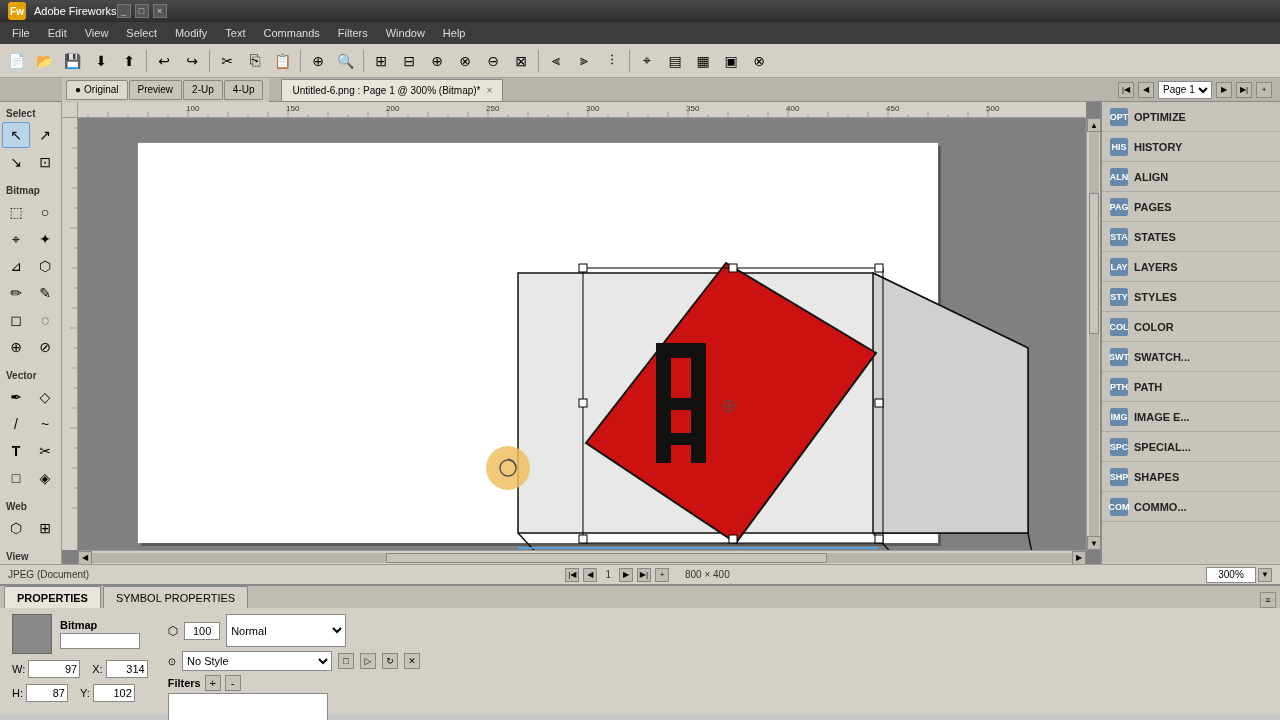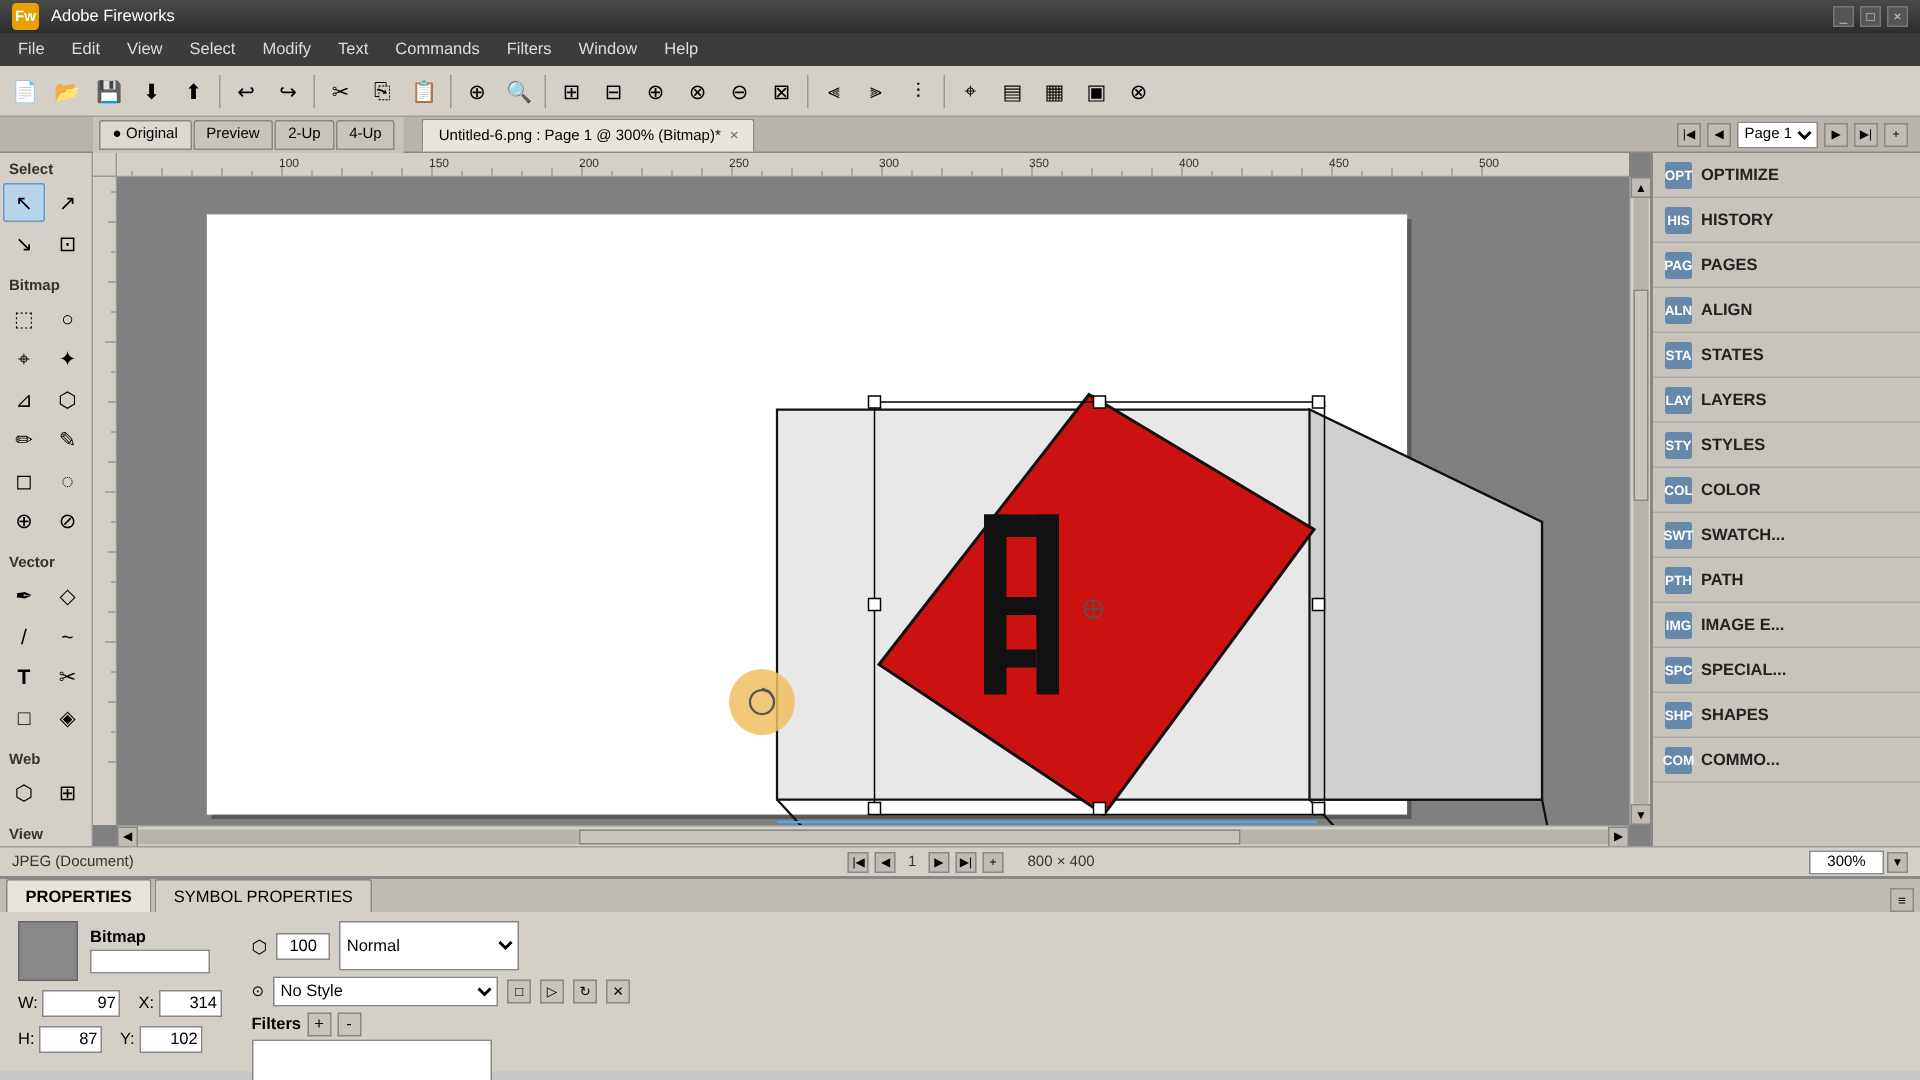--- a/index.html
+++ b/index.html
@@ -4,24 +4,22 @@
   <style>
     * { margin: 0; padding: 0; box-sizing: border-box; }
     body { width: 1280px; height: 720px; overflow: hidden; background: #c8c8c8; font-family: Arial, sans-serif; font-size: 11px; color: #000; }
 
     
     #titlebar {
       height: 22px;
       background: linear-gradient(to bottom, #4a4a4a, #2d2d2d);
       display: flex;
       align-items: center;
-      justify-content: space-between;
       padding: 0 8px;
       color: #fff;
-      gap: 19px;
     }
     #titlebar-left { display: flex; align-items: center; gap: 8px; }
     #titlebar-logo {
       width: 18px; height: 18px;
       background: #e8a000;
       border-radius: 3px;
       display: flex; align-items: center; justify-content: center;
       font-weight: bold; font-size: 10px; color: #fff;
     }
     #titlebar-controls { display: flex; gap: 4px; }
@@ -549,26 +547,26 @@
   <div id="right-panel" style="width:180px; background:#c8c4bc; border-left:2px solid #888; overflow-y:auto; overflow-x:hidden;">
     <div class="panel-item">
       <div class="panel-icon" style="background:#6688aa;">OPT</div>
       <span>OPTIMIZE</span>
     </div>
     <div class="panel-item">
       <div class="panel-icon" style="background:#6688aa;">HIS</div>
       <span>HISTORY</span>
     </div>
     <div class="panel-item">
+      <div class="panel-icon" style="background:#6688aa;">ALN</div>
+      <span>ALIGN</span>
+    </div>
+    <div class="panel-item">
       <div class="panel-icon" style="background:#6688aa;">PAG</div>
       <span>PAGES</span>
-    </div>
-    <div class="panel-item">
-      <div class="panel-icon" style="background:#6688aa;">ALN</div>
-      <span>ALIGN</span>
     </div>
     <div class="panel-item">
       <div class="panel-icon" style="background:#6688aa;">STA</div>
       <span>STATES</span>
     </div>
     <div class="panel-item">
       <div class="panel-icon" style="background:#6688aa;">LAY</div>
       <span>LAYERS</span>
     </div>
     <div class="panel-item">

